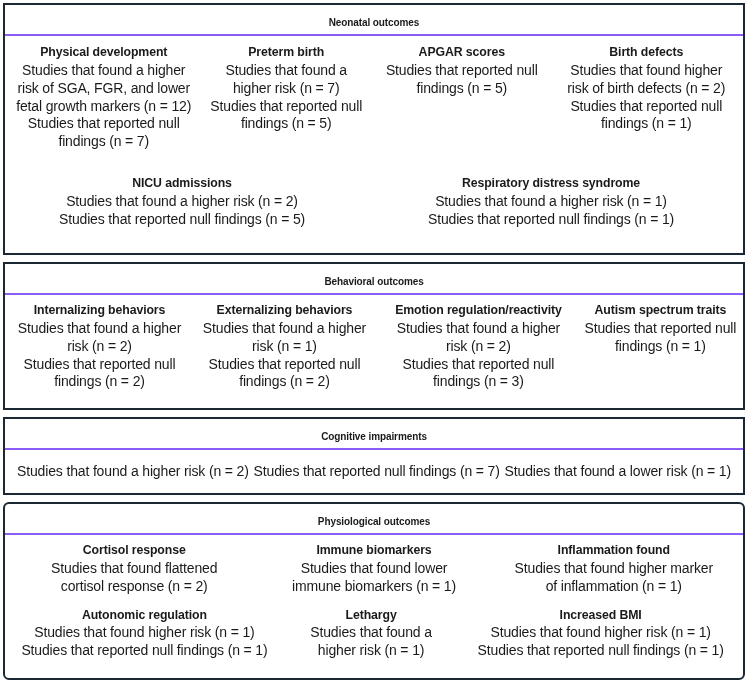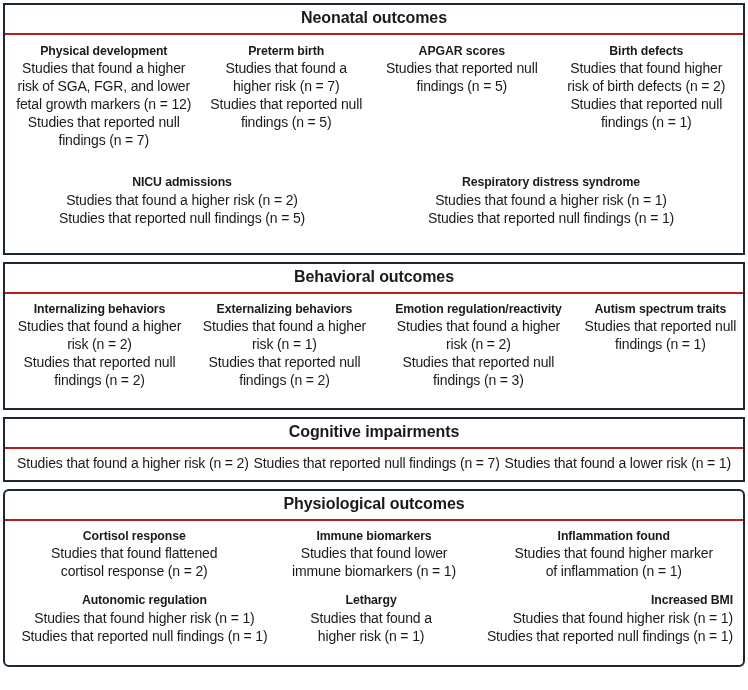--- a/index.html
+++ b/index.html
@@ -26,26 +26,26 @@
     border: 2px solid #1b2733;
     box-sizing: border-box;
     background: #ffffff;
     display: flex;
     flex-direction: column;
   }
   .section + .section {
     margin-top: 7px;
   }
   .section-header {
-    border-bottom: 2px solid #b91c1c;
+    border-bottom: 2px solid #8b5cf6;
     text-align: center;
     font-weight: bold;
-    font-size: 16px;
+    font-size: 10px;
     letter-spacing: -0.1px;
-    padding: 4px 4px 6px 4px;
+    padding: 12px 4px 6px 4px;
     box-sizing: border-box;
     line-height: 1.1;
   }
   .section-body {
     flex: 1 1 auto;
     box-sizing: border-box;
     padding: 6px 2px 4px 2px;
     display: flex;
     flex-direction: column;
   }
@@ -88,21 +88,21 @@
 
   
   #sec-behavioral { height: 148px; }
   #sec-behavioral .section-body { padding-top: 8px; }
   #behavioral-row-1 .cell:nth-child(1) { width: 186px; }
   #behavioral-row-1 .cell:nth-child(2) { width: 186px; }
   #behavioral-row-1 .cell:nth-child(3) { width: 204px; }
   #behavioral-row-1 .cell:nth-child(4) { width: 162px; }
 
   
-  #sec-cognitive { height: 65px; }
+  #sec-cognitive { height: 78px; }
   #sec-cognitive .section-body {
     justify-content: center;
     padding-top: 0;
     padding-bottom: 0;
   }
   #cognitive-row-1 {
     justify-content: space-between;
     padding: 0 8px;
   }
   #cognitive-row-1 .cell { padding: 0 2px; }
@@ -110,21 +110,21 @@
   
   #sec-physiological { height: 178px; border-radius: 6px; }
   #sec-physiological .section-body { padding-top: 8px; }
   #physio-row-1 { padding: 0 6px; gap: 7px; }
   #physio-row-1 .cell:nth-child(1) { width: 250px; }
   #physio-row-1 .cell:nth-child(2) { width: 230px; }
   #physio-row-1 .cell:nth-child(3) { width: 250px; }
   #physio-row-2 { margin-top: 12px; padding: 0 4px; }
   #physio-row-2 .cell:nth-child(1) { width: 272px; }
   #physio-row-2 .cell:nth-child(2) { width: 190px; }
-  #physio-row-2 .cell:nth-child(3) { width: 278px; text-align: right; }
+  #physio-row-2 .cell:nth-child(3) { width: 278px; }
 </style>
 </head>
 <body>
 
 <div class="figure">
 
   <div class="section" id="sec-neonatal">
     <div class="section-header">Neonatal outcomes</div>
     <div class="section-body">
 

